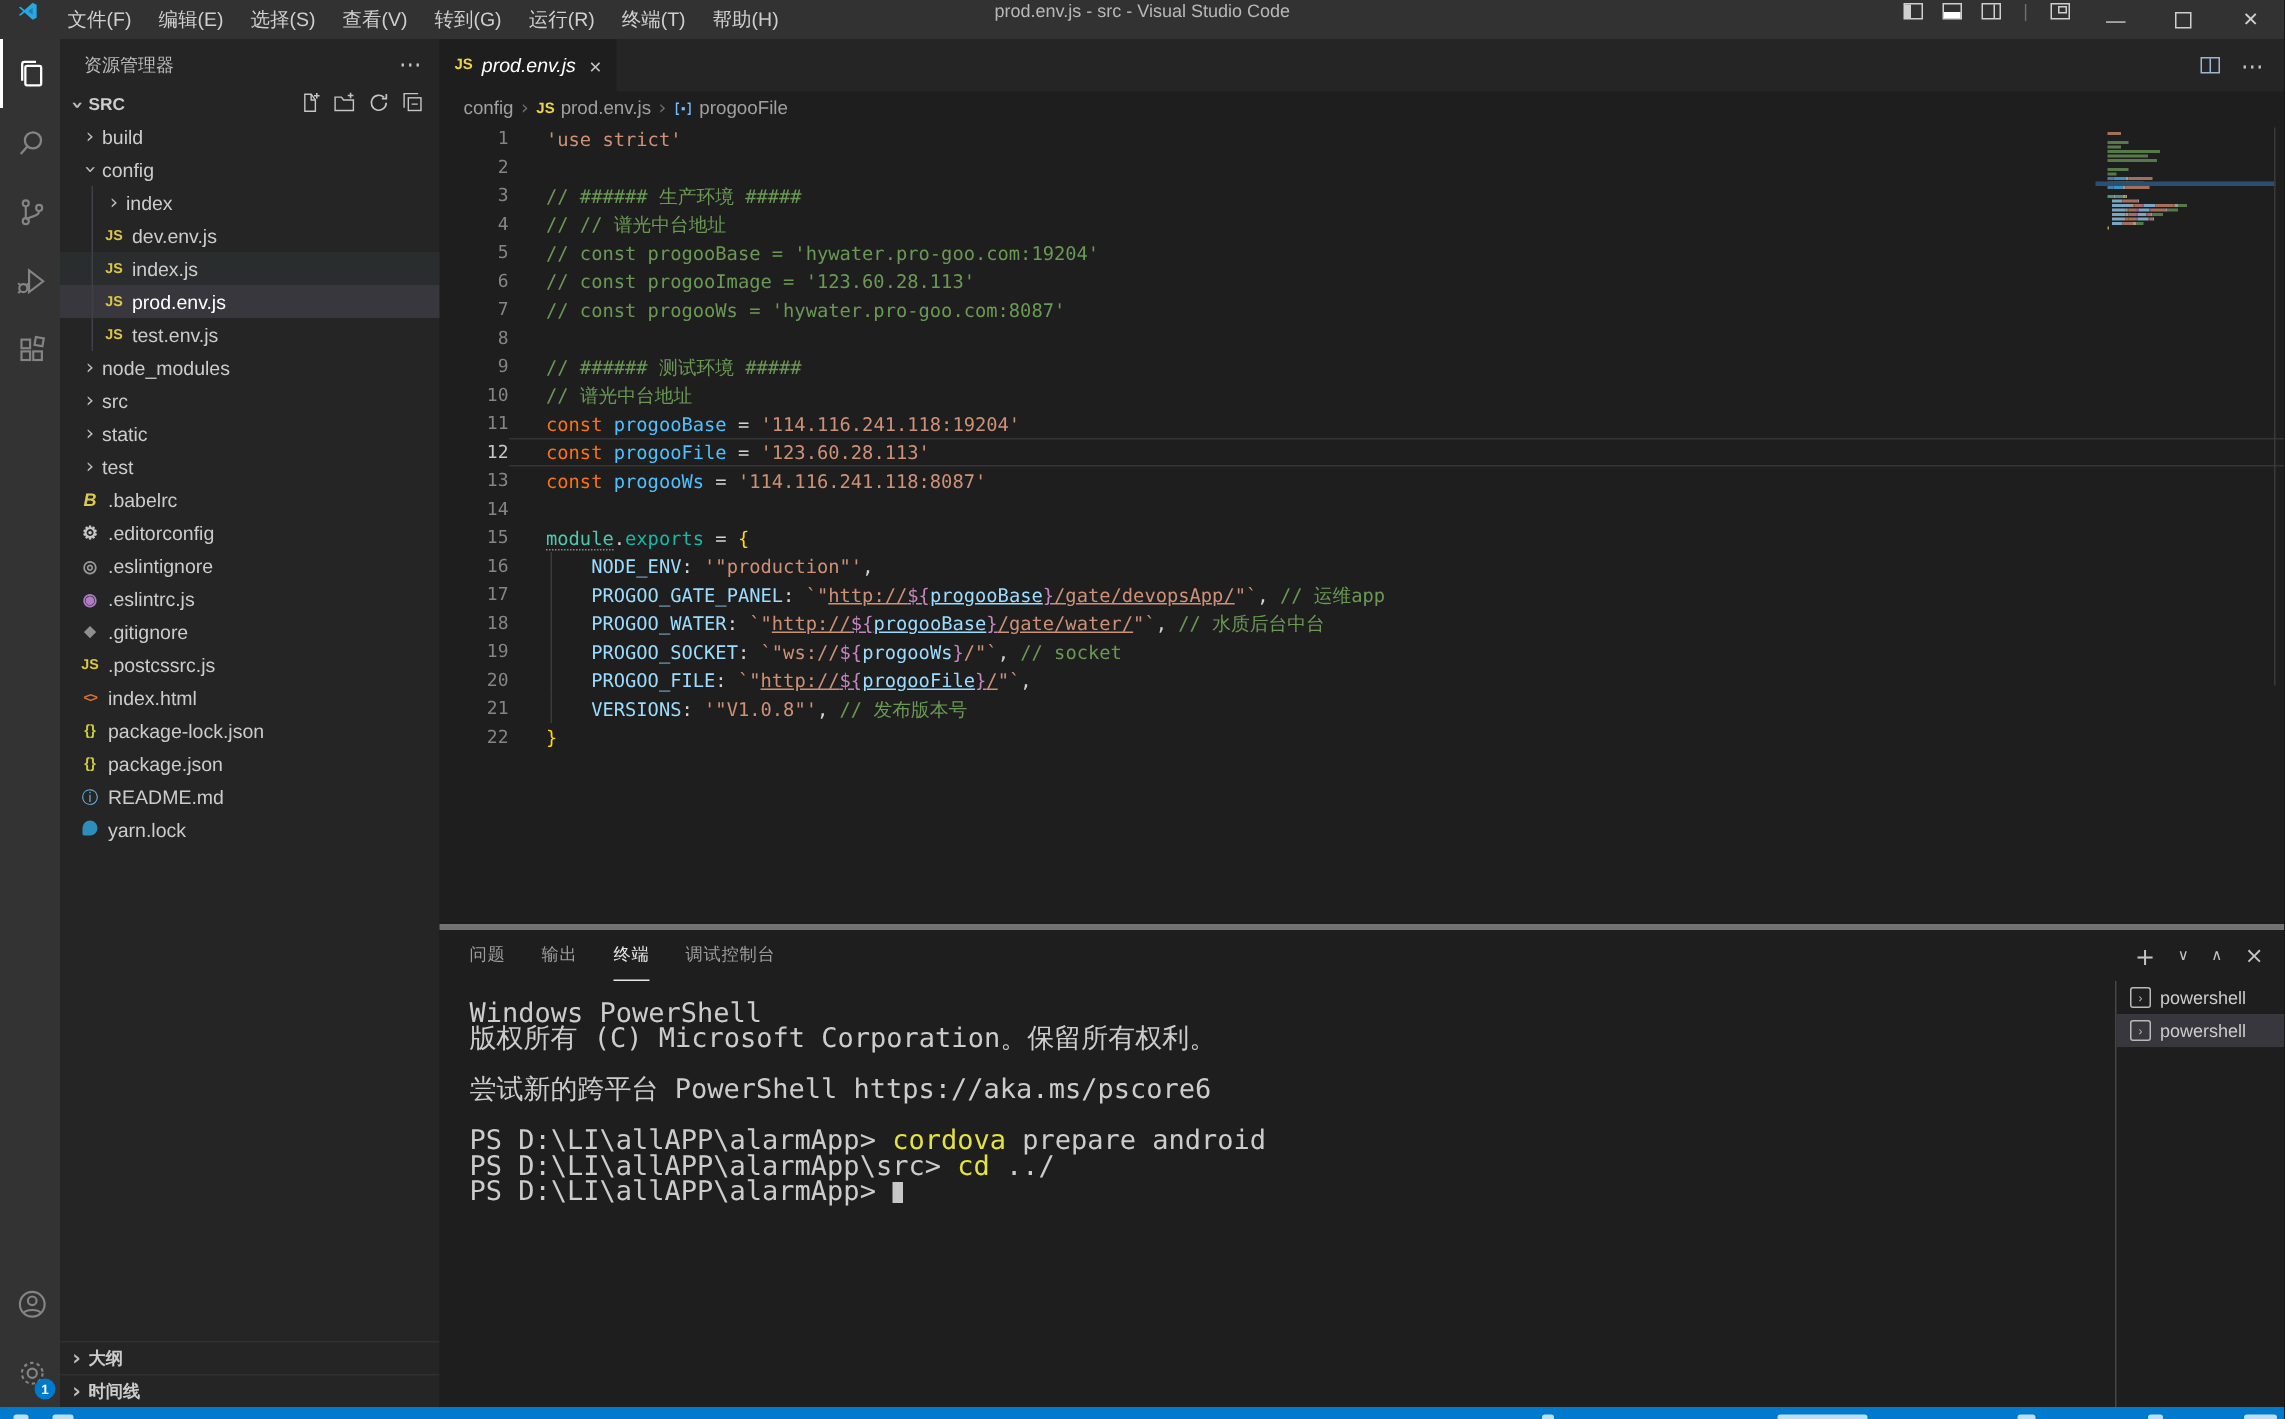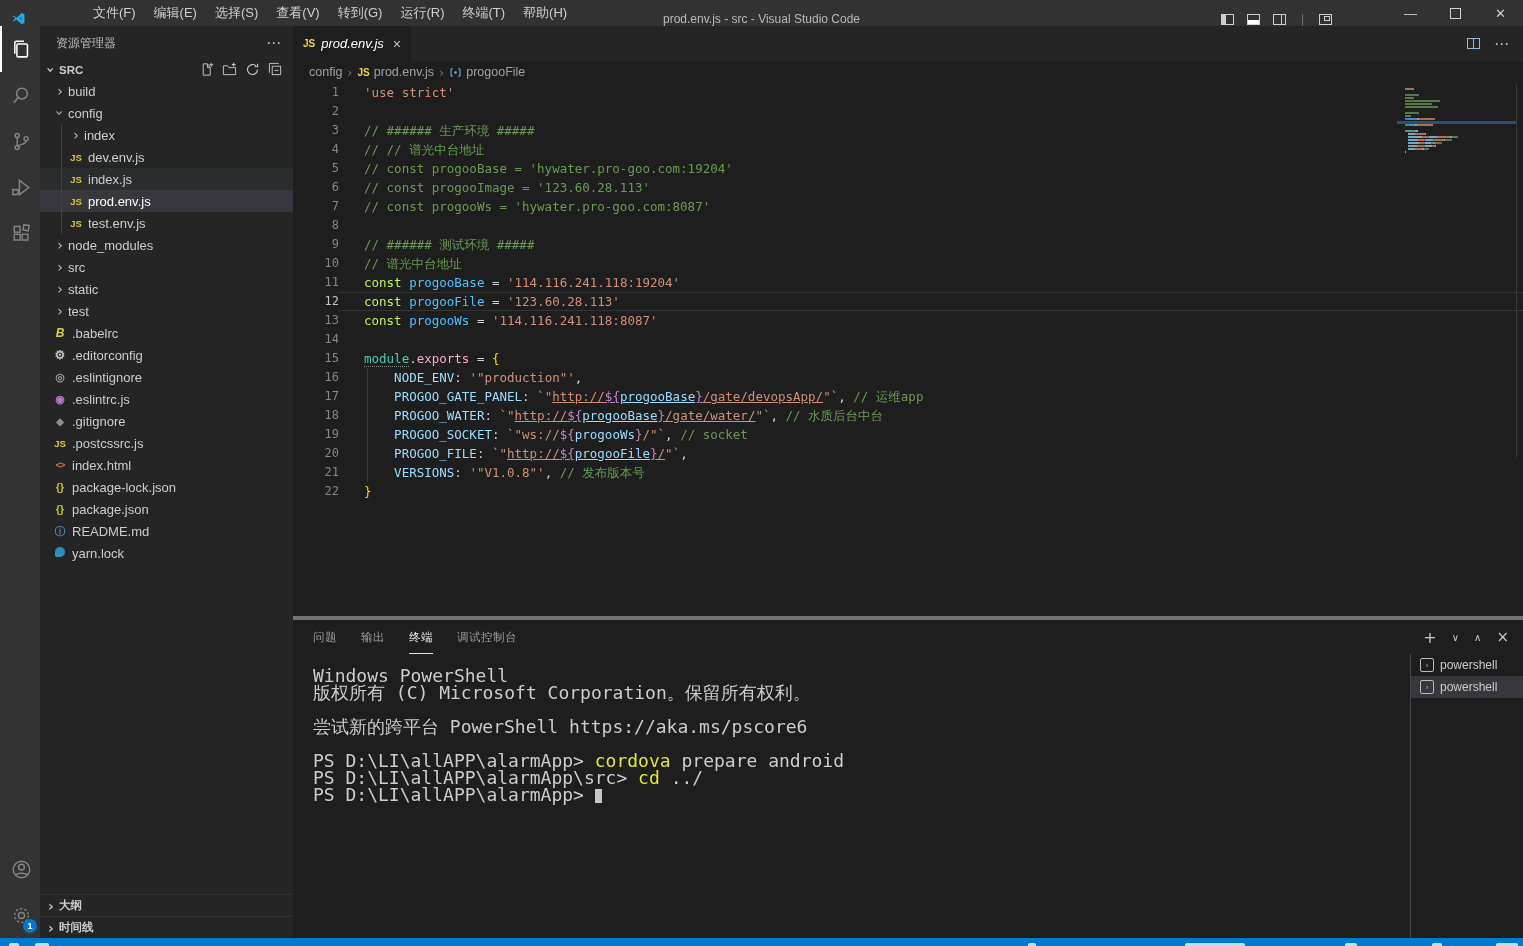--- a/index.html
+++ b/index.html
@@ -1,19 +1,19 @@
 <!DOCTYPE html>
 <html><head>
 <meta charset="utf-8">
 <style>
   html,body{margin:0;padding:0;background:#111;}
   .window{width:1523px;height:946px;position:relative;overflow:hidden;background:#1e1e1e;
     color:#ccc;font-family:"Liberation Sans","DejaVu Sans",sans-serif;font-size:12px;}
   
-  .titlebar{height:26px;background:#323233;display:flex;align-items:flex-end;position:relative;z-index:5;gap:48px;}
+  .titlebar{height:26px;background:#323233;display:flex;align-items:flex-start;position:relative;z-index:5;}
   .logo{width:36px;display:flex;justify-content:center;align-items:center;}
   .menubar{display:flex;}
   .menu-item{padding:0 9px;line-height:26px;font-size:13px;color:#cfcfcf;cursor:default;}
   .win-title{position:absolute;left:50%;transform:translateX(-50%);color:#b8b8b8;font-size:12px;}
   .layout-controls{margin-left:auto;display:flex;align-items:center;gap:13px;padding-right:8px;}
   .wc-box{width:13px;height:11px;border:1px solid #cfcfcf;position:relative;box-sizing:border-box;}
   .wc-box .fillL{position:absolute;left:0;top:0;bottom:0;width:4px;background:#cfcfcf;}
   .wc-box .fillB{position:absolute;left:0;right:0;bottom:0;height:4px;background:#fff;}
   .wc-box .lineR{position:absolute;right:3px;top:0;bottom:0;border-left:1px solid #cfcfcf;}
   .wc-sep{color:#6f6f6f;margin:0 2px;}
@@ -76,25 +76,25 @@
   .bc-sym{display:flex;align-items:center;}
   
   .code-region{height:533px;position:relative;overflow:hidden;font-family:"DejaVu Sans Mono",monospace;
     font-size:12.5px;line-height:19px;}
   .code-line{display:flex;height:19px;white-space:pre;}
   .code-line .ln{width:46px;text-align:right;color:#858585;flex:none;font-size:12px;user-select:none;}
   .code-line .lc{padding-left:25px;color:#d4d4d4;position:relative;flex:1;}
   .code-line.current .ln{color:#c6c6c6;}
   .code-line.current .lc{box-shadow:inset 0 1px 0 #343436,inset 0 -1px 0 #343436;}
   .lc.ind::before{content:"";position:absolute;left:28px;top:0;bottom:0;border-left:1px solid #3b3b3b;}
-  .tk-cm{color:#6a9955;} .tk-kw{color:#bef264;} .tk-cv{color:#4fc1ff;} .tk-st{color:#ce9178;}
+  .tk-cm{color:#6a9955;} .tk-kw{color:#f97316;} .tk-cv{color:#4fc1ff;} .tk-st{color:#ce9178;}
   .tk-lk{color:#ce9178;text-decoration:underline;} .tk-tp{color:#c586c0;}
   .tk-tpu{color:#c586c0;text-decoration:underline;}
   .tk-vl{color:#9cdcfe;text-decoration:underline;} .tk-v{color:#9cdcfe;} .tk-pr{color:#9cdcfe;}
-  .tk-te{color:#f9a8d4;} .tk-teu{color:#4ec9b0;border-bottom:1px dotted #8a8a8a;}
+  .tk-te{color:#14b8a6;} .tk-teu{color:#4ec9b0;border-bottom:1px dotted #8a8a8a;}
   .tk-br{color:#ffd710;} .tk-op{color:#d4d4d4;} .tk-p{color:#cccccc;} .tk-y{color:#e3e342;}
   .tk-cur{display:inline-block;width:7px;height:14px;background:#c7c7c7;vertical-align:middle;}
   .minimap{position:absolute;top:5px;right:30px;width:88px;}
   .mm-row{height:2px;margin-bottom:1px;display:flex;}
   .mm-seg{height:2px;flex:none;}
   .mm-accent{position:absolute;left:-8px;right:-24px;height:3px;background:#2b4f72;}
   .scroll-line{position:absolute;right:6px;top:2px;height:372px;border-right:1px solid #3a3a3a;}
   
   .panel{height:322px;border-top:4px solid #737373;display:flex;flex-direction:column;box-sizing:border-box;}
   .panel-header{height:34px;display:flex;align-items:center;padding-left:20px;flex:none;}

